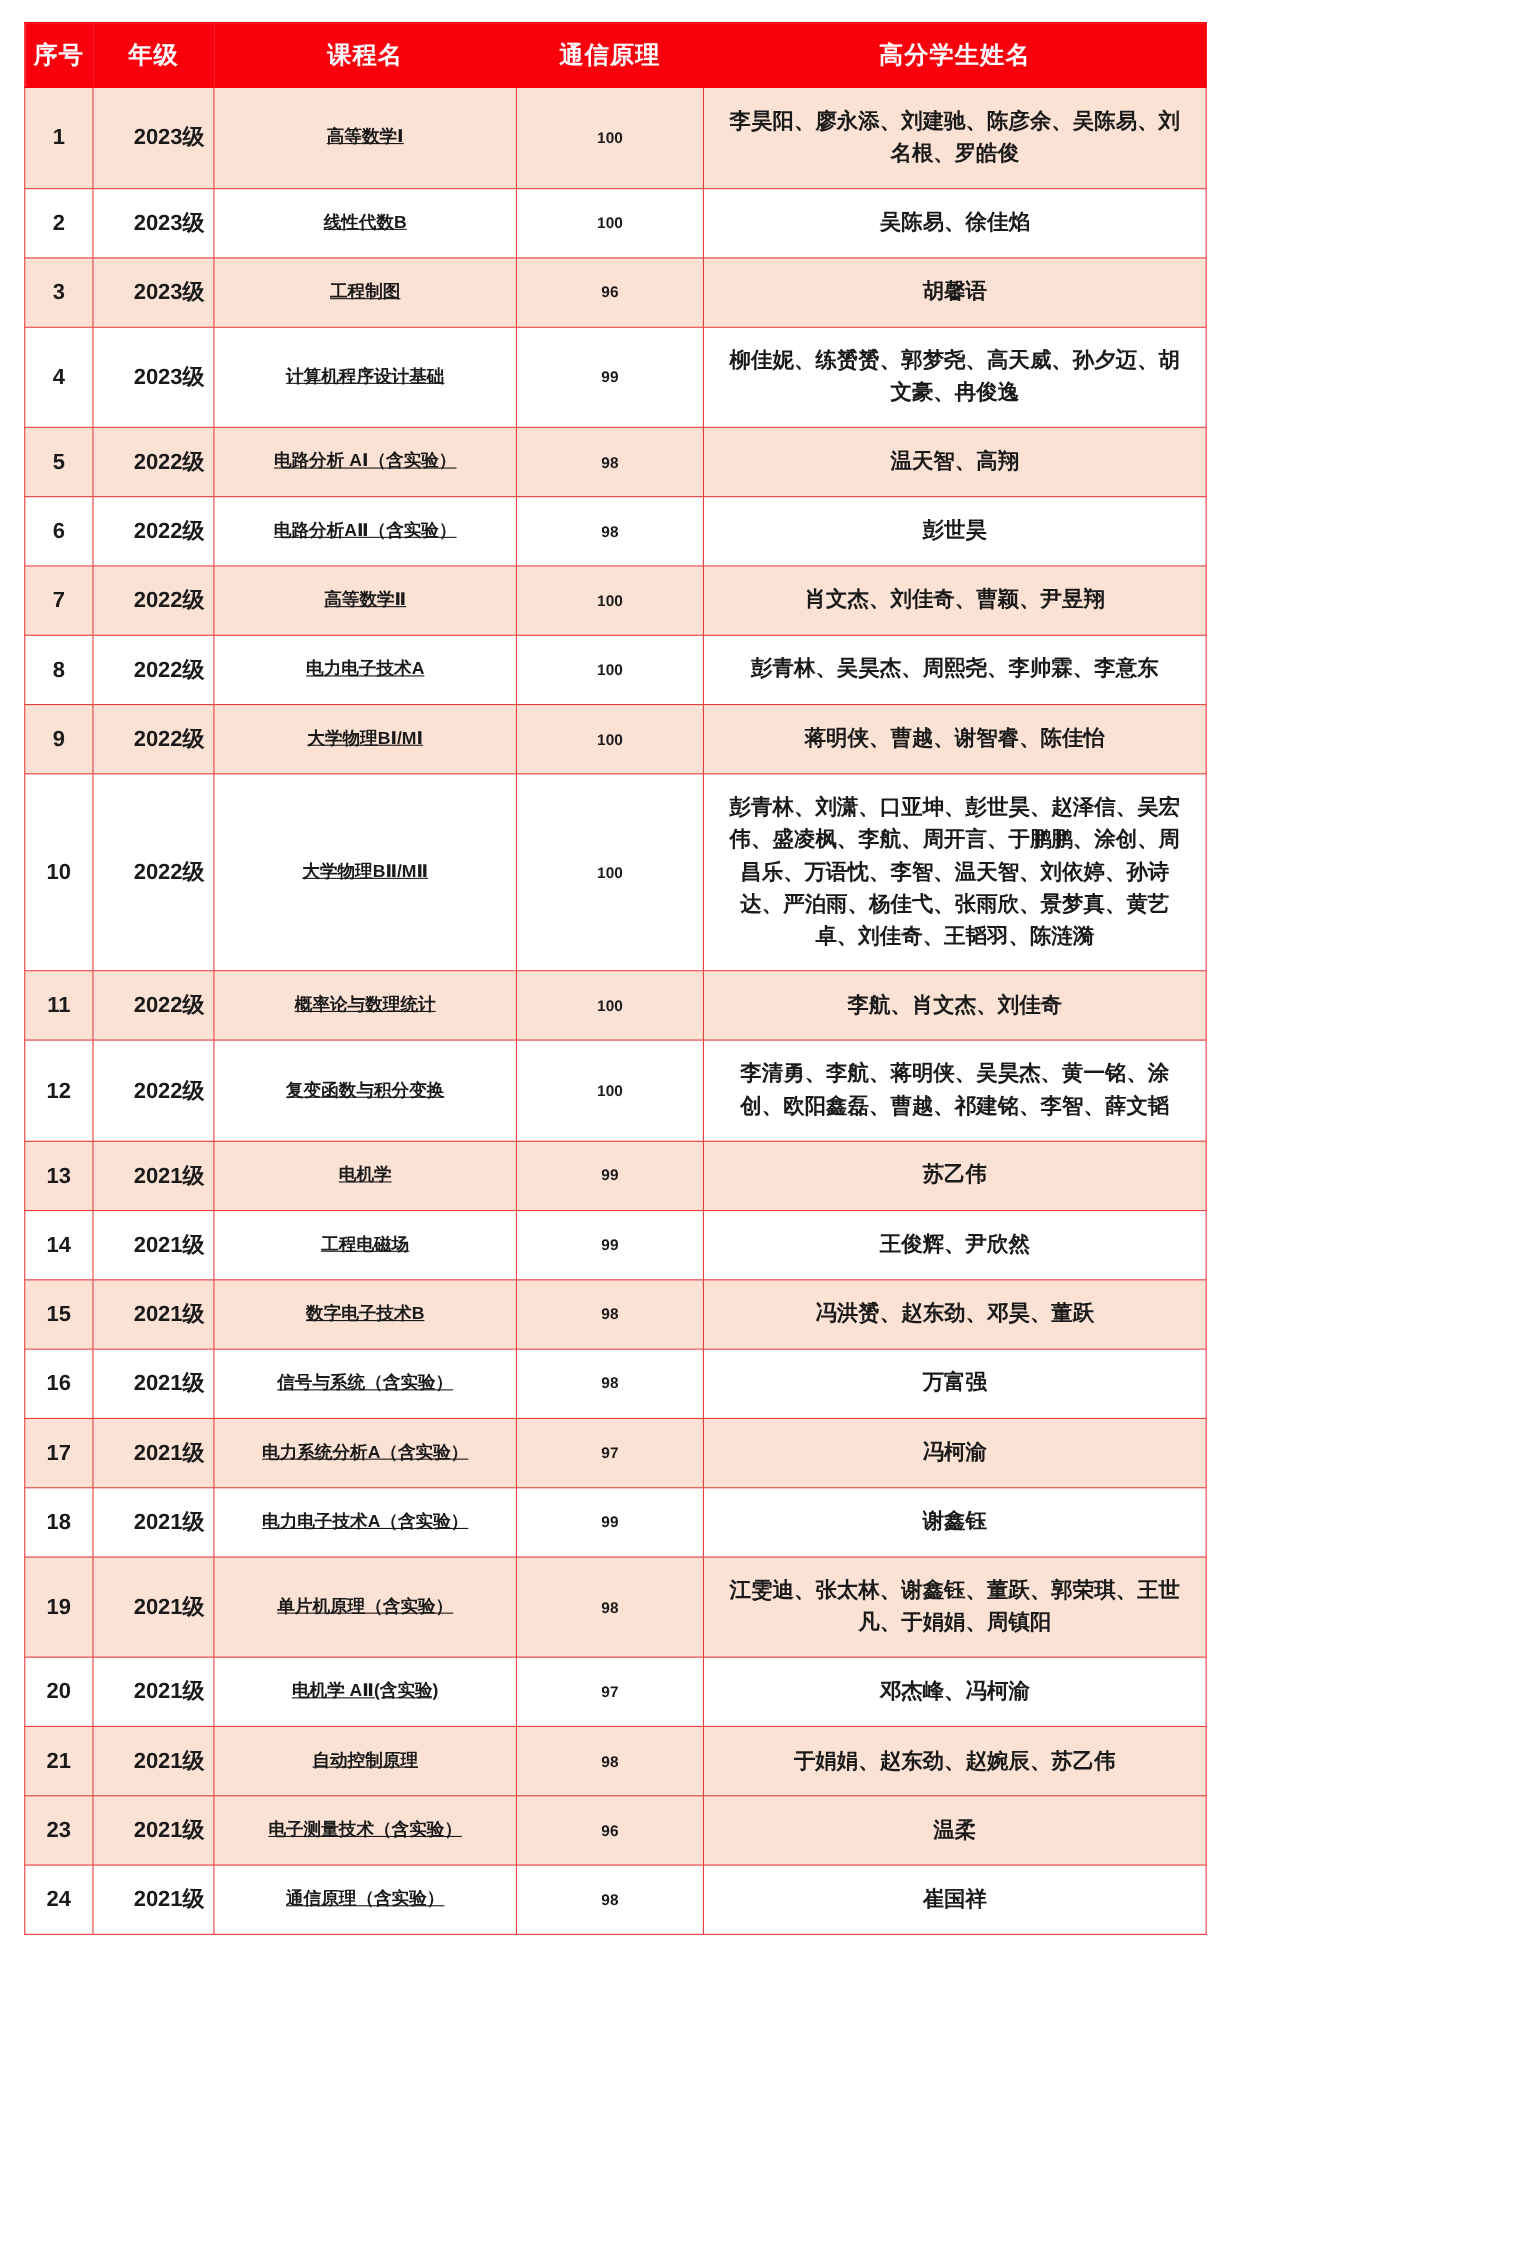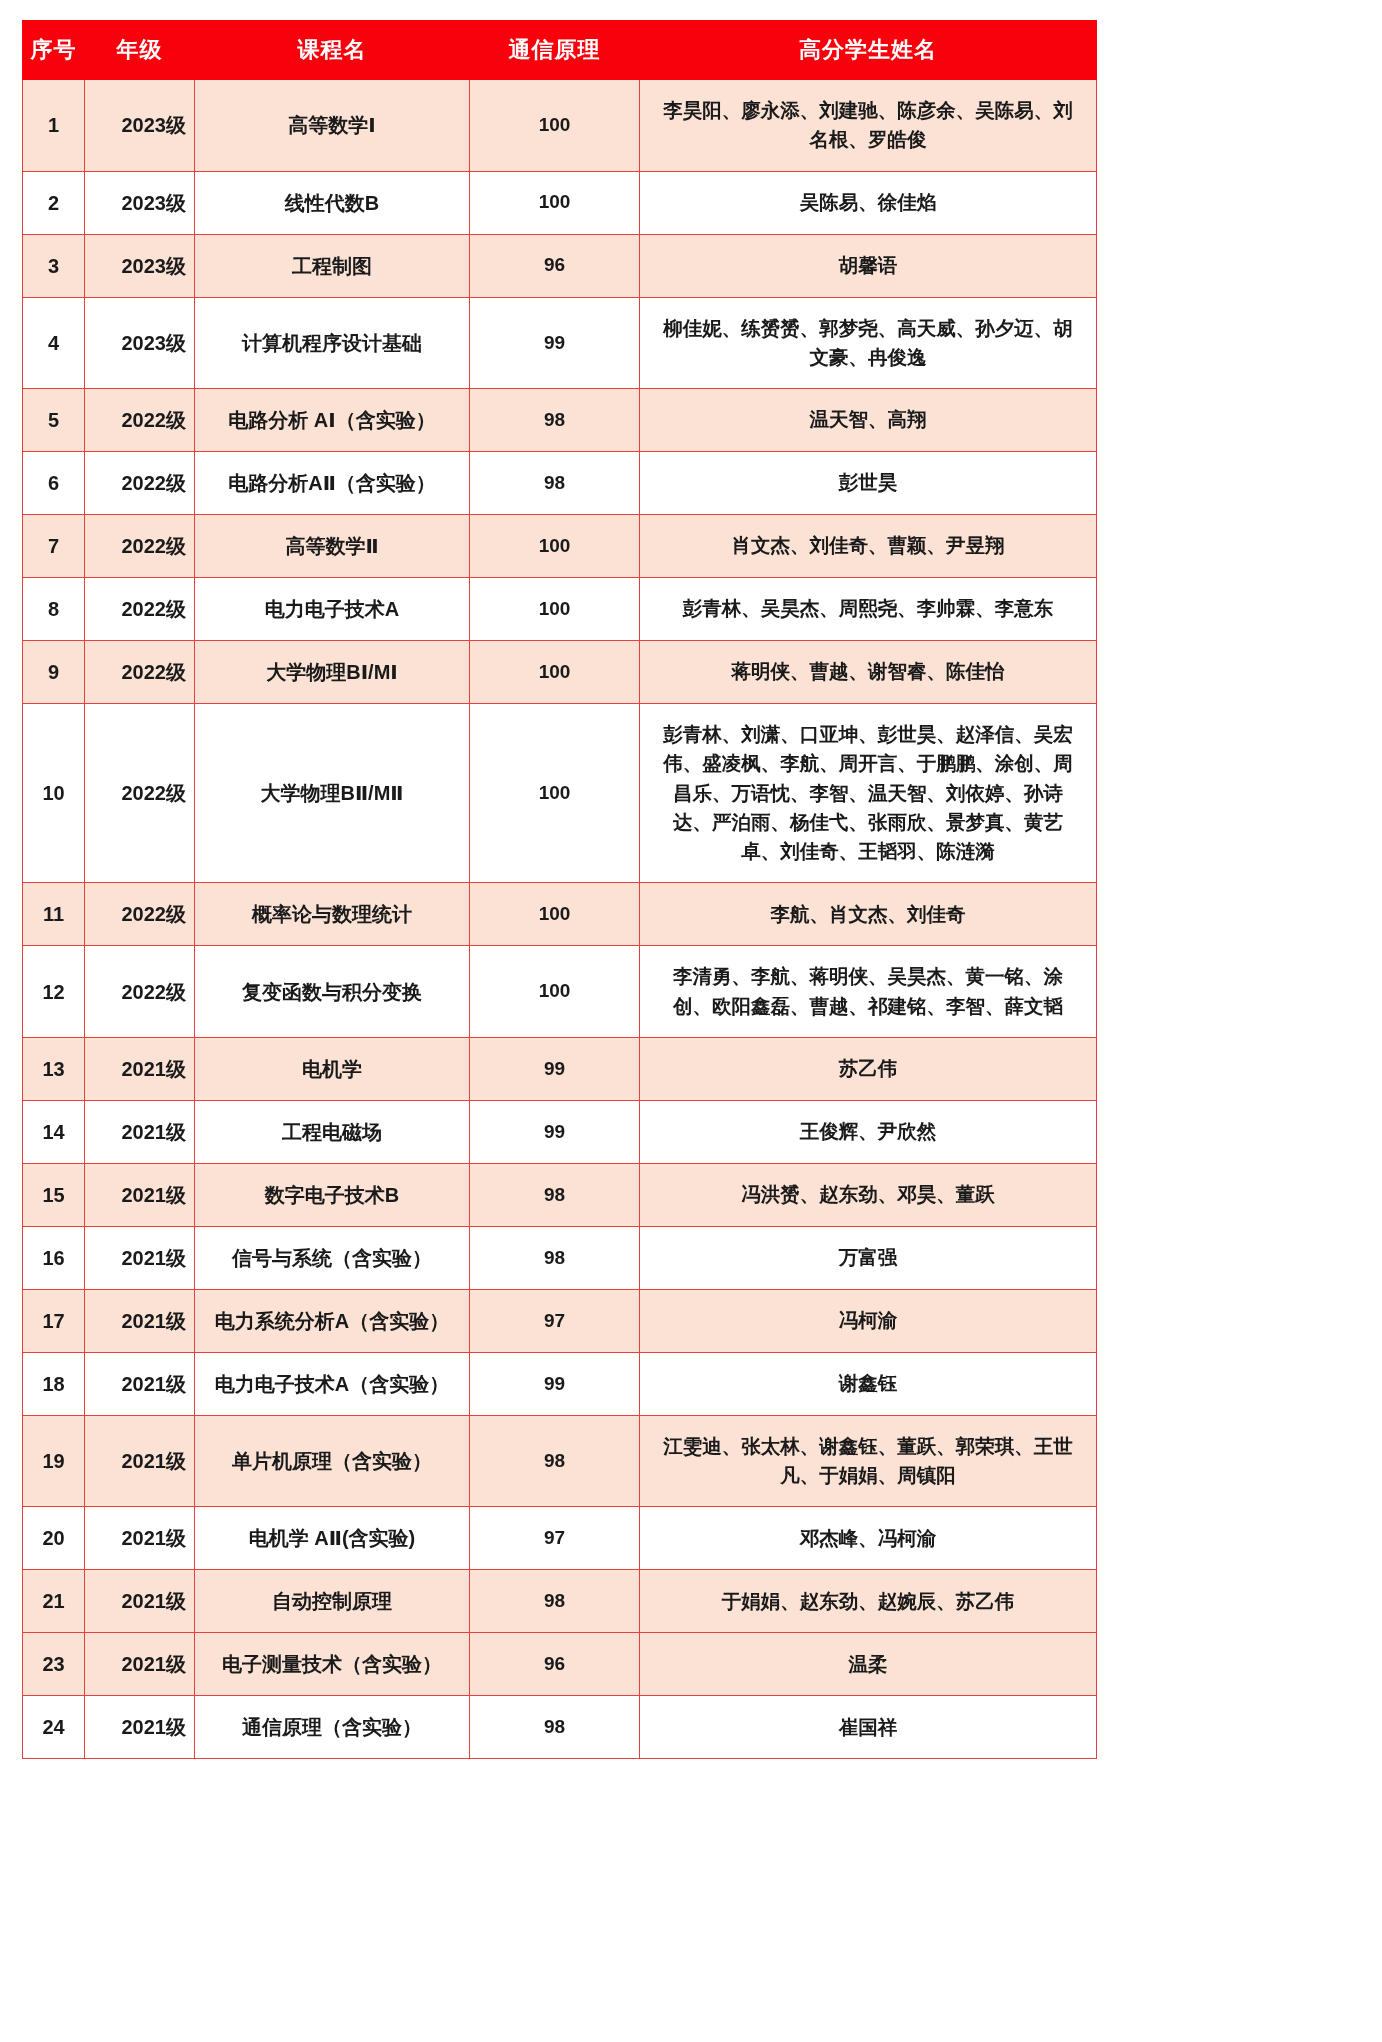--- a/index.html
+++ b/index.html
@@ -51,22 +51,22 @@
   tbody tr.odd td {
     background: #fbe2d5;
     font-weight: bold;
   }
   tbody tr.even td {
     background: #ffffff;
     font-weight: bold;
   }
   td.idx { font-size: 20px; font-weight: bold; }
   td.grade { font-size: 20px; font-weight: bold; text-align: right; }
-  td.course { font-size: 20px; font-weight: bold; }
-  td.score { font-size: 19px; font-weight: bold; }
+  td.course { font-size: 16px; font-weight: bold; text-decoration: underline; }
+  td.score { font-size: 14px; font-weight: bold; }
   td.students {
     font-size: 19.5px;
     font-weight: bold;
     padding-left: 22px;
     padding-right: 22px;
   }
 </style>
 </head>
 <body>
 

